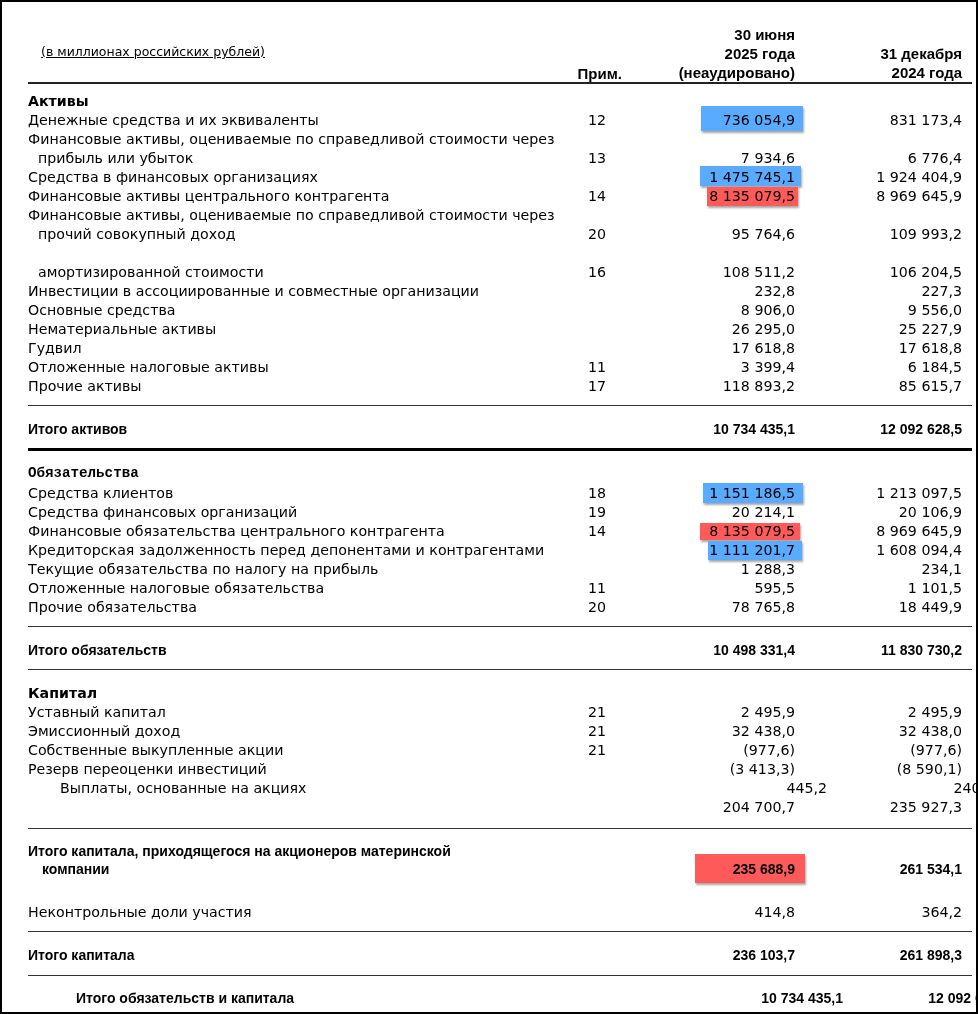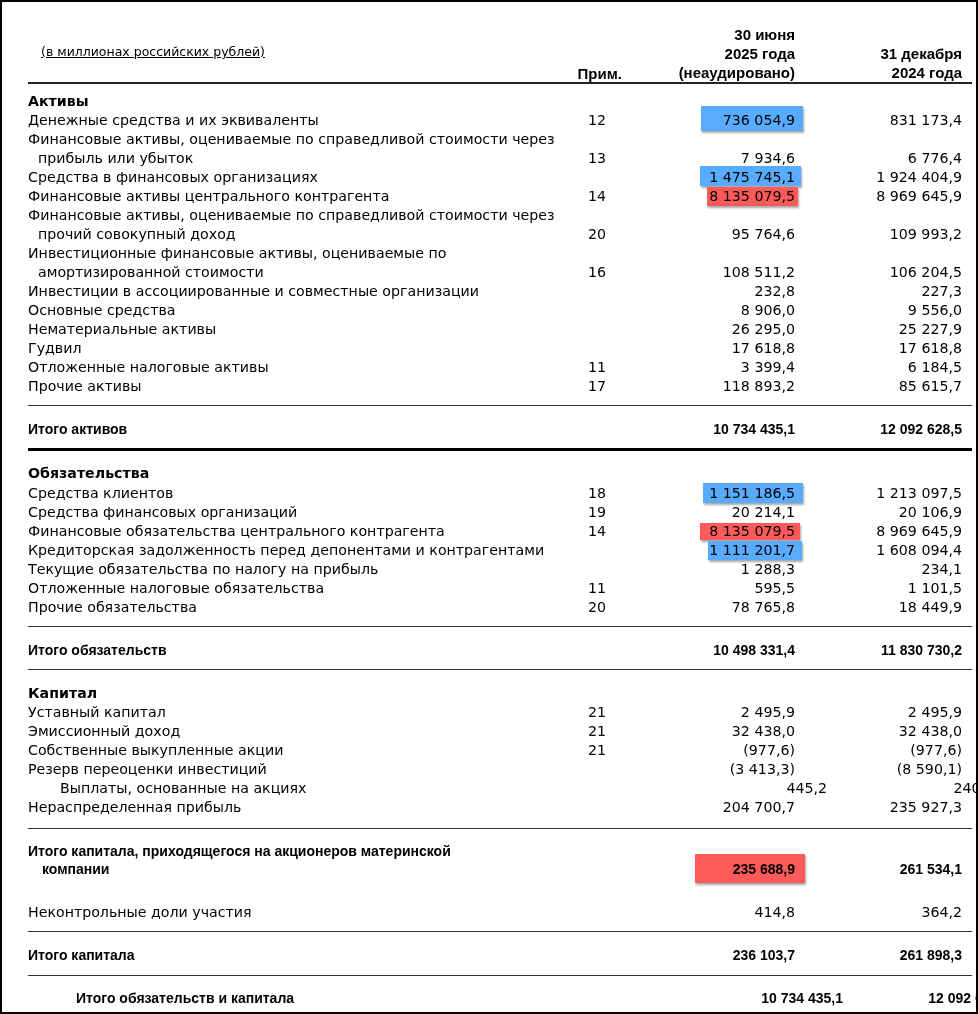--- a/index.html
+++ b/index.html
@@ -95,23 +95,20 @@
   <div class="row" style="top:204px;">
     <span class="lbl">Финансовые активы, оцениваемые по справедливой стоимости через</span>
   </div>
   <div class="row" style="top:223px;">
     <span class="lbl" style="left:10px;">прочий совокупный доход</span>
     <span class="note">20</span>
     <span class="v1">95 764,6</span>
     <span class="v2">109 993,2</span>
   </div>
 
-  <div class="row" style="top:242px;">
-    <span class="lbl">Инвестиционные финансовые активы, оцениваемые по</span>
-  </div>
   <div class="row" style="top:261px;">
     <span class="lbl" style="left:10px;">амортизированной стоимости</span>
     <span class="note">16</span>
     <span class="v1">108 511,2</span>
     <span class="v2">106 204,5</span>
   </div>
 
   <div class="row" style="top:280px;">
     <span class="lbl">Инвестиции в ассоциированные и совместные организации</span>
     <span class="note"></span>
@@ -150,21 +147,21 @@
   </div>
 
   <div class="rule r-thin" style="top:403px;"></div>
   <div class="row total" style="top:418px;">
     <span class="lbl">Итого активов</span>
     <span class="v1">10 734 435,1</span>
     <span class="v2">12 092 628,5</span>
   </div>
   <div class="rule r-thick" style="top:446px;"></div>
 
-  <div class="row section" style="top:462px;">
+  <div class="row section" style="top:462px;font-family:Liberation Mono, monospace;">
     <span class="lbl">Обязательства</span>
   </div>
 
   <div class="row" style="top:482px;">
     <span class="lbl">Средства клиентов</span>
     <span class="note">18</span>
     <span class="hl hl-blue" style="left:675px;width:100px;top:-1px;height:20px;"></span>
     <span class="v1 hl-text">1 151 186,5</span>
     <span class="v2">1 213 097,5</span>
   </div>
@@ -243,21 +240,20 @@
     <span class="v1">(3 413,3)</span>
     <span class="v2">(8 590,1)</span>
   </div>
   <div class="row" style="top:777px;margin-left:32px;">
     <span class="lbl">Выплаты, основанные на акциях</span>
     <span class="note"></span>
     <span class="v1">445,2</span>
     <span class="v2">240,6</span>
   </div>
   <div class="row" style="top:796px;">
-    <span class="lbl">Нераспределенная прибыль</span>
     <span class="note"></span>
     <span class="v1">204 700,7</span>
     <span class="v2">235 927,3</span>
   </div>
 
   <div class="rule r-thin" style="top:826px;"></div>
 
   <div class="row total" style="top:840px;">
     <span class="lbl">Итого капитала, приходящегося на акционеров материнской</span>
   </div>

